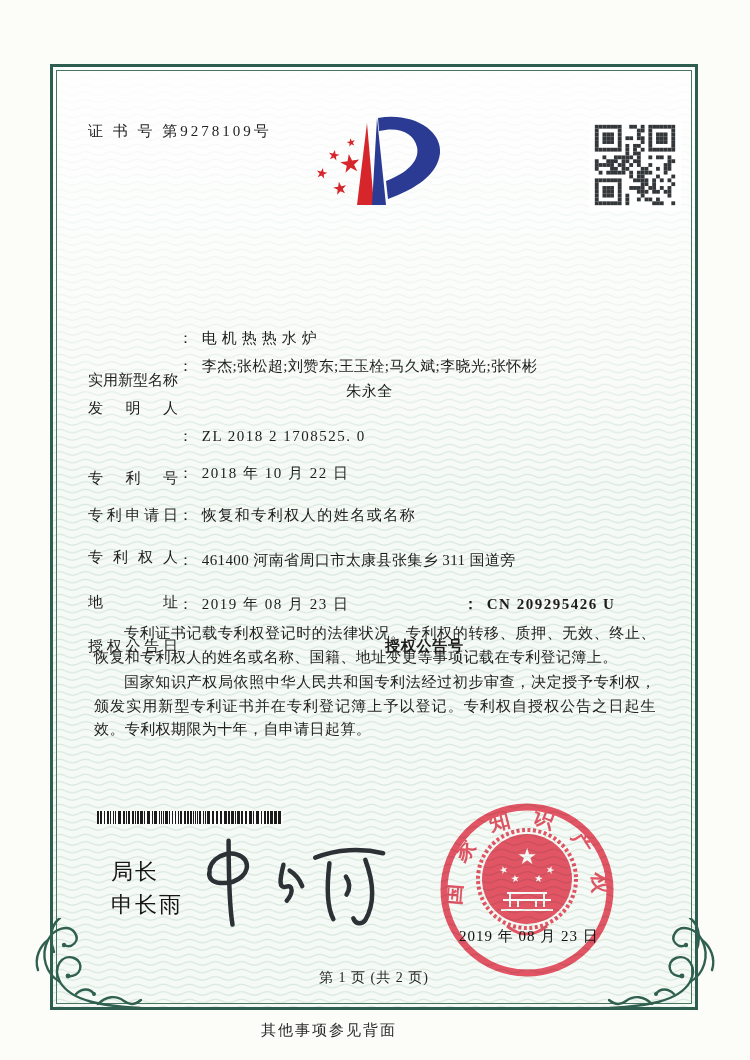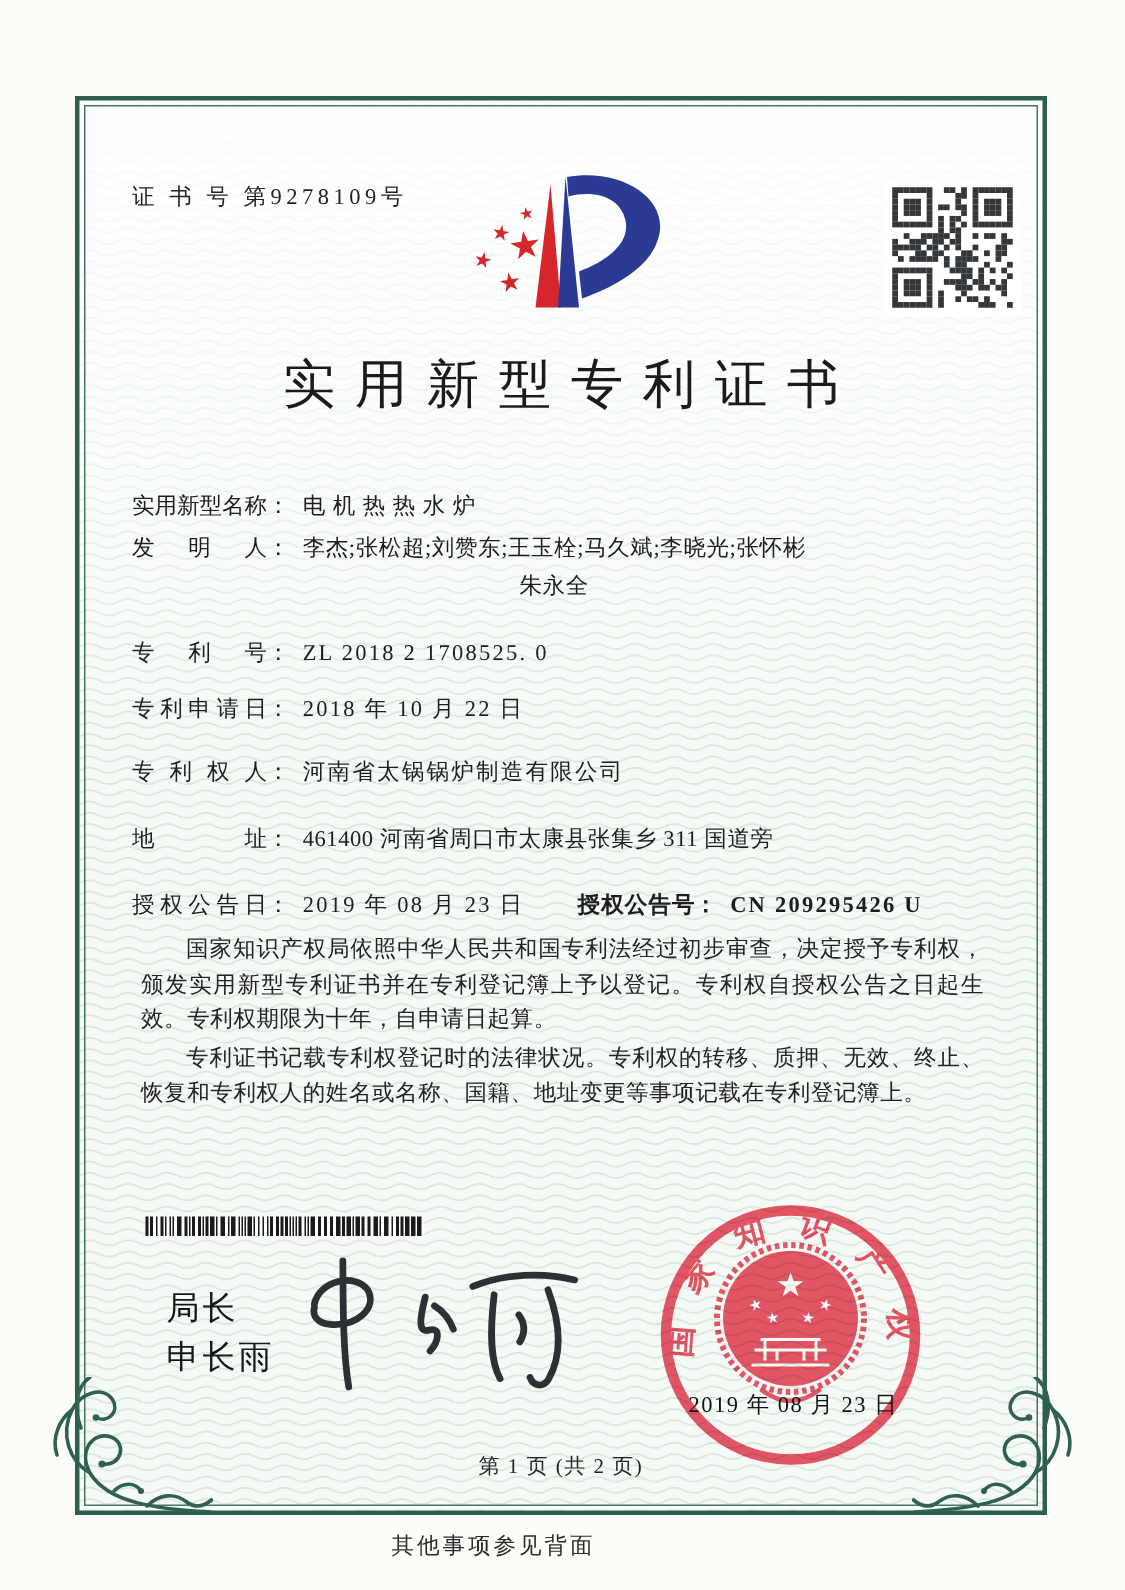--- a/index.html
+++ b/index.html
@@ -19,21 +19,21 @@
   .corner.bl{left:24px; top:918px;}
   .corner.br{left:608px; top:918px; transform:scaleX(-1);}
   
   .cert-no{position:absolute; left:88px; top:122px; font-size:15px; letter-spacing:3px; color:#222;}
   .logo{position:absolute; left:308px; top:110px;}
   .qr{position:absolute; left:589px; top:119px; width:88px; height:88px; background:#fff; padding:2px;}
   .title{position:absolute; left:50px; right:52px; top:233px; margin:0; text-align:center;
     font-size:35px; font-weight:500; letter-spacing:13px; padding-left:13px; color:#1b1b1b;}
   
   .row{position:absolute; left:88px; width:580px; font-size:15px; line-height:25px; color:#1d1d1d;}
-  .lbl{display:inline-block; width:90px; text-align:justify; text-align-last:justify; vertical-align:top;}
+  .lbl{display:inline-block; width:90px; text-align:justify; text-align-last:justify; vertical-align:top;margin-top:42px;}
   .colon{vertical-align:top;}
   .val{margin-left:5px; letter-spacing:1.5px; vertical-align:top;text-align:center;}
   .val.wide{letter-spacing:5px;}
   .val.tight{letter-spacing:0.4px;}
   .val.multi{display:inline-block;}
   .pair2{position:absolute; left:297px; top:0; white-space:nowrap;font-weight:bold;}
   .pair2 .lbl{width:78px;}
   
   .paras{position:absolute; left:94px; top:622px; width:562px; font-size:15px; line-height:23.5px;
     text-align:justify; color:#222; letter-spacing:0.4px;}
@@ -336,21 +336,20 @@
       <rect x="20" y="84" width="4" height="4" fill="#33373a"></rect>
       <rect x="24" y="84" width="4" height="4" fill="#33373a"></rect>
       <rect x="28" y="84" width="4" height="4" fill="#33373a"></rect>
       <rect x="36" y="84" width="4" height="4" fill="#33373a"></rect>
       <rect x="64" y="84" width="4" height="4" fill="#33373a"></rect>
       <rect x="68" y="84" width="4" height="4" fill="#33373a"></rect>
       <rect x="72" y="84" width="4" height="4" fill="#33373a"></rect>
       <rect x="84" y="84" width="4" height="4" fill="#33373a"></rect>
     </svg>
 
-  <h1 class="title">实用新型专利证书</h1>
 
   <div class="row" style="top:326px">
     <span class="lbl">实用新型名称</span><span class="colon">：</span>
     <span class="val wide">电机热热水炉</span>
   </div>
 
   <div class="row" style="top:354px">
     <span class="lbl">发明人</span><span class="colon">：</span>
     <span class="val multi tight"><span>李杰;张松超;刘赞东;王玉栓;马久斌;李晓光;张怀彬</span><br><span>朱永全</span></span>
   </div>
@@ -360,40 +359,40 @@
     <span class="val">ZL 2018 2 1708525. 0</span>
   </div>
 
   <div class="row" style="top:461px">
     <span class="lbl">专利申请日</span><span class="colon">：</span>
     <span class="val">2018 年 10 月 22 日</span>
   </div>
 
   <div class="row" style="top:503px">
     <span class="lbl">专利权人</span><span class="colon">：</span>
-    <span class="val">河南省太锅锅炉制造有限公司</span>
+    <span class="val">恢复和专利权人的姓名或名称</span>
   </div>
 
   <div class="row" style="top:548px">
     <span class="lbl">地址</span><span class="colon">：</span>
     <span class="val tight">461400 河南省周口市太康县张集乡 311 国道旁</span>
   </div>
 
   <div class="row" style="top:592px">
     <span class="lbl">授权公告日</span><span class="colon">：</span>
     <span class="val">2019 年 08 月 23 日</span>
     <span class="pair2">
       <span class="lbl">授权公告号</span><span class="colon">：</span>
       <span class="val">CN 209295426 U</span>
     </span>
   </div>
 
   <div class="paras">
+    <p>专利证书记载专利权登记时的法律状况。专利权的转移、质押、无效、终止、恢复和专利权人的姓名或名称、国籍、地址变更等事项记载在专利登记簿上。</p>
     <p>国家知识产权局依照中华人民共和国专利法经过初步审查，决定授予专利权，颁发实用新型专利证书并在专利登记簿上予以登记。专利权自授权公告之日起生效。专利权期限为十年，自申请日起算。</p>
-    <p>专利证书记载专利权登记时的法律状况。专利权的转移、质押、无效、终止、恢复和专利权人的姓名或名称、国籍、地址变更等事项记载在专利登记簿上。</p>
   </div>
 
   <div id="barcode" class="barcode">
       <div style="width:2px;margin-right:1px"></div>
       <div style="width:2px;margin-right:2px"></div>
       <div style="width:1px;margin-right:2px"></div>
       <div style="width:2px;margin-right:1px"></div>
       <div style="width:1px;margin-right:2px"></div>
       <div style="width:1px;margin-right:1px"></div>
       <div style="width:1px;margin-right:2px"></div>

